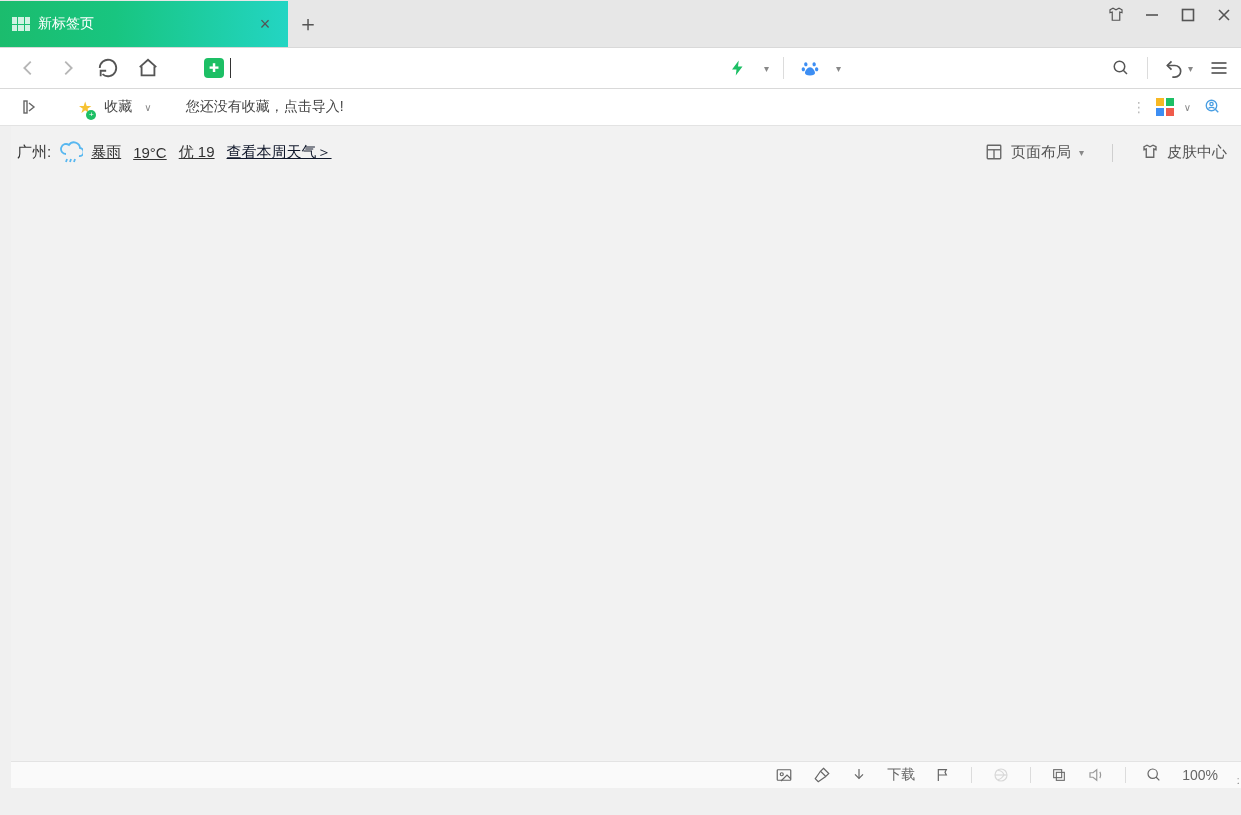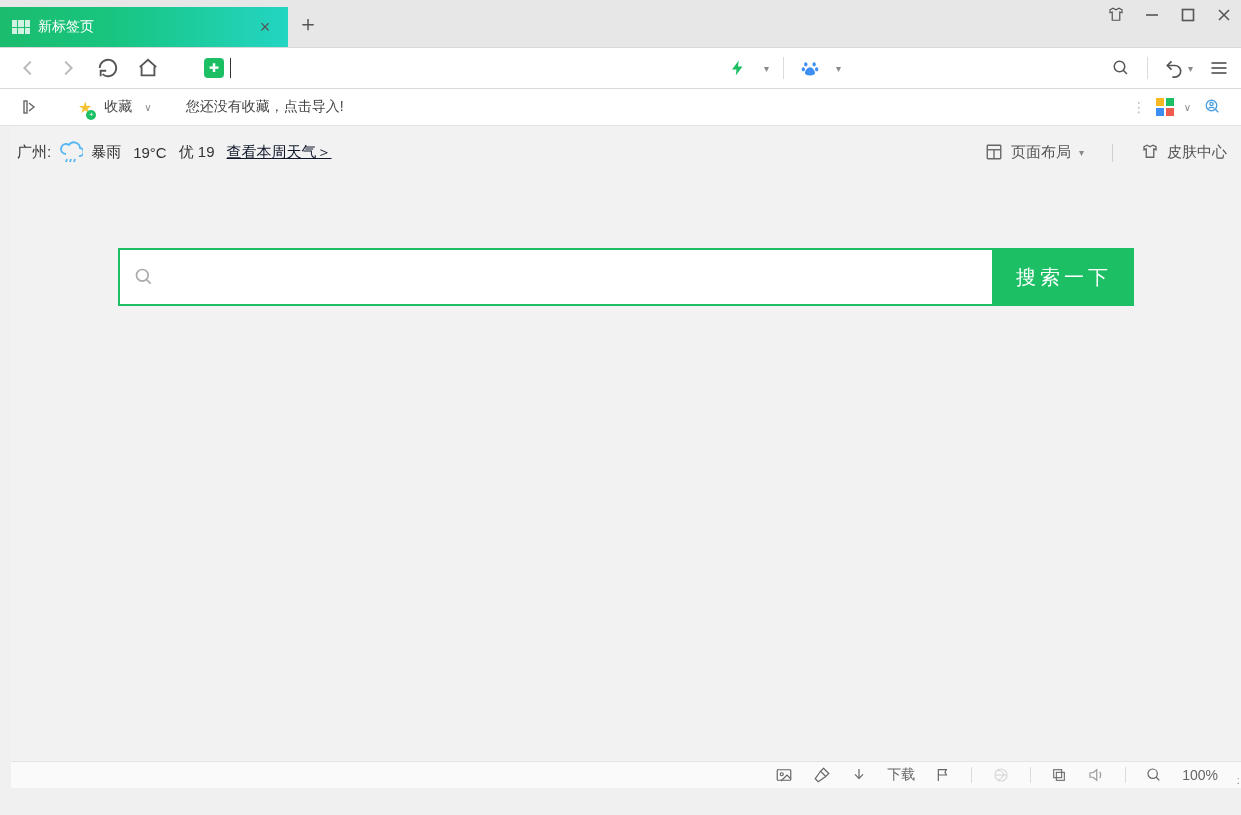--- a/index.html
+++ b/index.html
@@ -1,19 +1,19 @@
 <!DOCTYPE html>
 <html><head>
 <meta charset="utf-8">
 <style>
   * { box-sizing: border-box; margin: 0; padding: 0; }
   html, body { width: 1241px; height: 815px; font-family: "Microsoft YaHei", Arial, sans-serif; font-size: 13px; color: #333; background: #f0f0f0; overflow: hidden; }
   
   .tabstrip { height: 47px; background: #e7e7e7; display: flex; align-items: flex-end; position: relative; }
-  .tab { width: 288px; height: 40px; background: linear-gradient(90deg,#1bbc6d 0%,#18c580 40%,#23d5c3 100%); display: flex; align-items: center; padding: 0 14px 0 12px; color: #fff; font-size: 14px; }
+  .tab { width: 288px; height: 46px; background: linear-gradient(90deg,#1bbc6d 0%,#18c580 40%,#23d5c3 100%); display: flex; align-items: center; padding: 0 14px 0 12px; color: #fff; font-size: 14px; }
   .tab .grid-icon { width: 18px; height: 14px; margin-right: 8px; display: grid; grid-template-columns: repeat(3,1fr); grid-template-rows: repeat(2,1fr); gap: 1px; }
   .tab .grid-icon i { background: rgba(255,255,255,.8); }
   .tab .close { margin-left: auto; color: #555; font-size: 18px; cursor: pointer; width: 18px; height: 18px; display:flex;align-items:center;justify-content:center;}
   .newtab { width: 40px; height: 47px; display: flex; align-items: center; justify-content: center; color: #555; font-size: 22px; }
   .wincontrols { position: absolute; right: 8px; top: 6px; display: flex; gap: 18px; color: #444; font-size: 14px; align-items:center;}
   .wincontrols span { cursor: pointer; display:flex; align-items:center; justify-content:center; width:18px; height:18px;}
   
   .addrbar { height: 42px; background: #fff; border-top: 1px solid #d9d9d9; border-bottom: 1px solid #d9d9d9; display: flex; align-items: center; padding: 0 10px; gap: 4px; }
   .navbtn { width: 36px; height: 36px; display: flex; align-items: center; justify-content: center; color: #b6b6b6; }
   .navbtn.active { color: #555; }
@@ -35,21 +35,21 @@
   .star .plus{position:absolute;right:-4px;bottom:-3px;background:#1dbf65;color:#fff;border-radius:50%;width:10px;height:10px;font-size:8px;display:flex;align-items:center;justify-content:center;}
   .bm-right{margin-left:auto; display:flex; align-items:center; gap:10px;}
   .ext-grid{display:grid;grid-template-columns:repeat(2,8px);grid-template-rows:repeat(2,8px);gap:2px;}
   .ext-grid i:nth-child(1){background:#f7b824;} .ext-grid i:nth-child(2){background:#1dbf65;}
   .ext-grid i:nth-child(3){background:#3d8ef3;} .ext-grid i:nth-child(4){background:#ef5b4c;}
   
   .page { height: 662px; background:#f2f2f2; position:relative;margin-left:11px; }
   .infobar { display:flex; align-items:center; height:44px; padding:8px 14px 0 6px; font-size:15px; color:#333;}
   .city{margin-right:8px;}
   .weather-icon{color:#57b7f0;margin-right:8px;}
-  .wtext{margin-right:12px;}
+  .wtext{margin-right:12px;text-decoration:underline;}
   .wlink{color:#0f172a;text-decoration:underline;}
   .infobar-right{margin-left:auto;display:flex;align-items:flex-end;gap:28px;color:#555;}
   .infobar-right .grp{display:flex;align-items:center;gap:8px;cursor:pointer;}
   .vsplit{width:1px;height:18px;background:#cfcfcf;}
   .searchbox-wrap{display:flex;justify-content:center;margin-top:78px;}
   .searchbox{width:1016px;height:58px;display:flex;}
   .searchbox .qwrap{flex:1;border:2px solid #1dbf65;background:#fff;display:flex;align-items:center;padding:0 14px;}
   .searchbox .qwrap svg{color:#aaa;}
   .searchbox input{flex:1;border:none;outline:none;margin-left:10px;font-size:18px;}
   .searchbox .go{width:140px;background:#1dbf65;color:#fff;font-size:20px;font-weight:500;letter-spacing:4px;display:flex;align-items:center;justify-content:center;cursor:pointer;}
@@ -239,34 +239,20 @@
       <span class="vsplit"></span>
       <div class="grp">
         <svg width="18" height="18" viewBox="0 0 24 24" fill="none" stroke="#666" stroke-width="1.8">
             <path d="M4 5l4-2 4 2 4-2 4 2v4l-3-1v11H7V8L4 9z"></path>
           </svg>
         <span>皮肤中心</span>
       </div>
     </div>
   </div>
 
-  <div class="searchbox-wrap">
-    <div class="searchbox">
-      <div class="qwrap">
-        <svg width="20" height="20" viewBox="0 0 24 24" fill="none" stroke="currentColor" stroke-width="2">
-            <circle cx="10" cy="10" r="7"></circle>
-            <line x1="20" y1="20" x2="15" y2="15"></line>
-          </svg>
-        <input type="text" placeholder="" style="">
-      </div>
-      <div class="go">
-        <span>搜索一下</span>
-      </div>
-    </div>
-  </div>
 
   <div class="status">
     <span class="sitm">
       <svg width="18" height="18" viewBox="0 0 24 24" fill="none" stroke="#666" stroke-width="1.6">
           <rect x="3" y="5" width="18" height="14" rx="1"></rect>
           <circle cx="9" cy="11" r="2"></circle>
           <path d="M21 17l-5-5-8 8"></path>
         </svg>
     </span>
     <span class="sitm">

